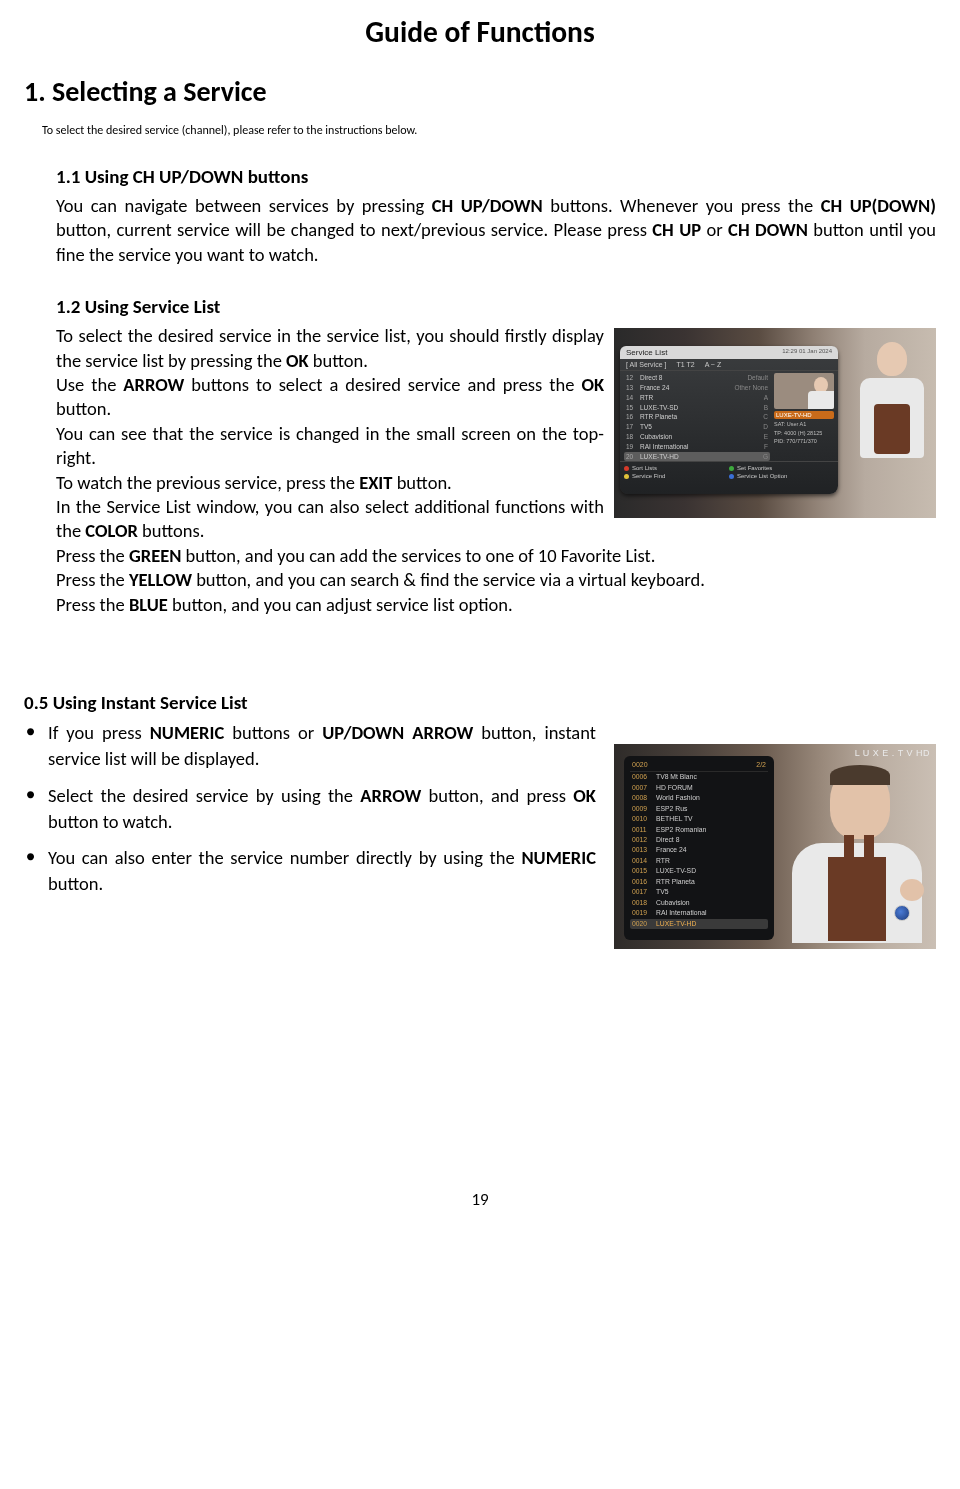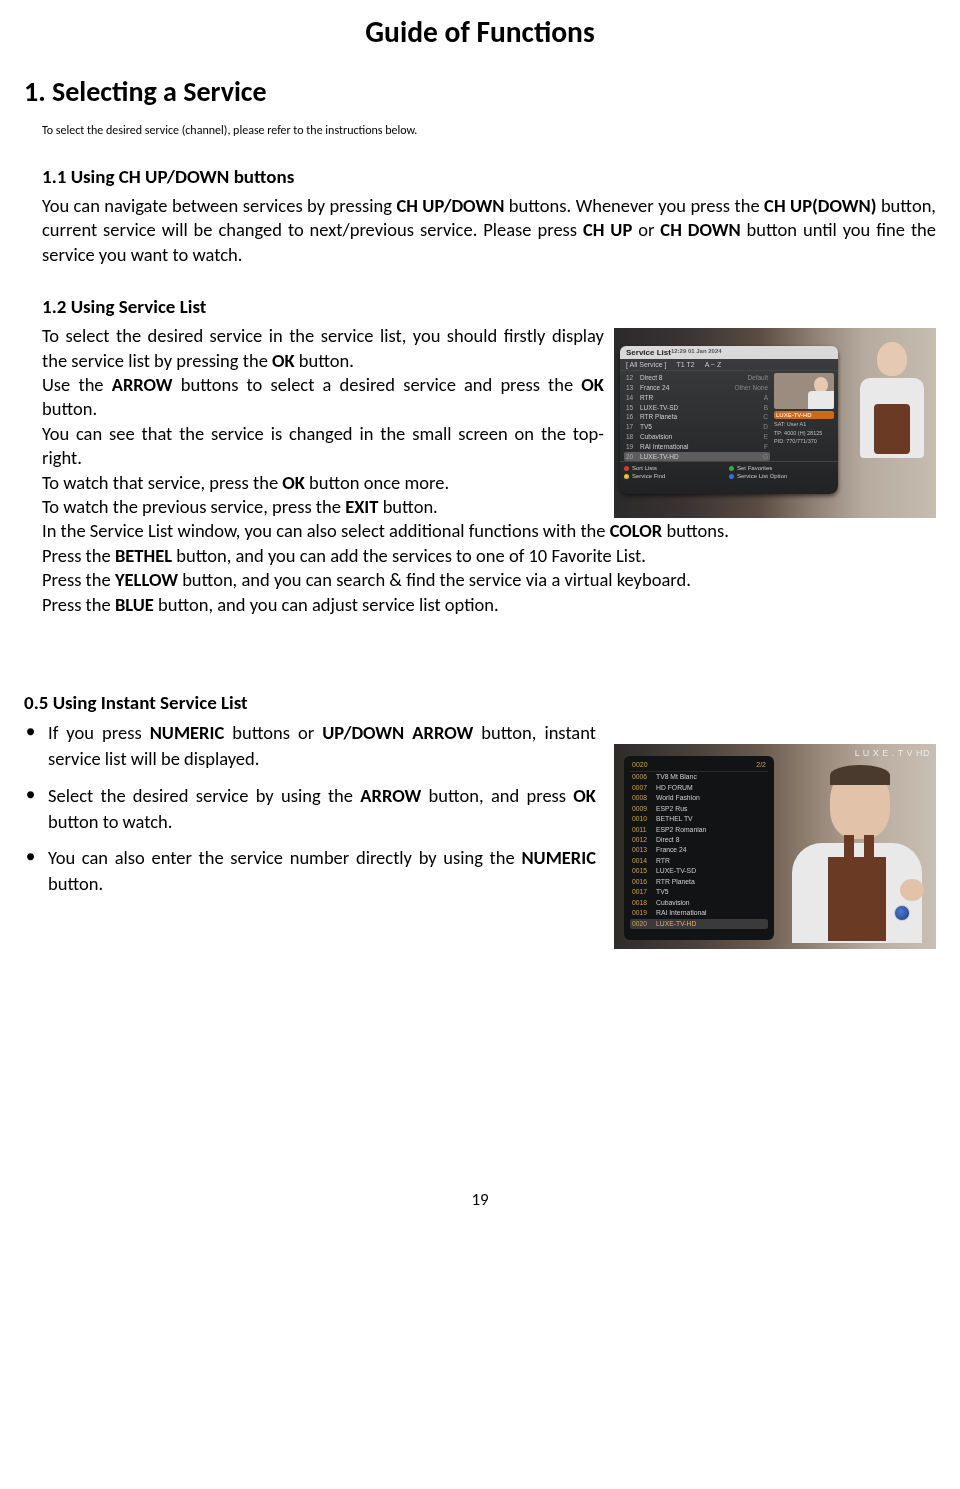--- a/index.html
+++ b/index.html
@@ -34,21 +34,21 @@
     font-size: 12px;
     margin: 0 0 28px 18px;
   }
   .body-text {
     font-size: 18.5px;
     line-height: 1.32;
     text-align: justify;
     margin: 0;
   }
   .section {
-    margin-left: 18px;
+    margin-left: 32px;
     margin-bottom: 28px;
   }
   .clearfix::after {
     content: "";
     display: block;
     clear: both;
   }
   .float-fig {
     float: right;
     margin-left: 10px;
@@ -95,21 +95,21 @@
     font-size: 7px;
     box-shadow: 0 2px 4px rgba(0,0,0,0.6);
   }
   .osd-title {
     background: #d9d9d9;
     color: #222;
     border-radius: 6px 6px 0 0;
     padding: 2px 6px;
     font-size: 8px;
     display: flex;
-    font-weight: bold;
+    justify-content: space-between;
   }
   .osd-title .tdate { font-size: 6px; color: #555; }
   .osd-subhead {
     display: flex;
     padding: 2px 6px;
     font-size: 7px;
     color: #c8c8c8;
     border-bottom: 1px solid #444;
   }
   .osd-subhead span { margin-right: 10px; }
@@ -385,30 +385,27 @@
     </div>
 
     <p class="body-text">
       <span>To select the desired service in the service list, you should firstly display the service list by pressing the </span><b>OK</b><span> button.</span>
     </p>
     <p class="body-text">
       <span>Use the </span><b>ARROW</b><span> buttons to select a desired service and press the </span><b>OK</b><span> button.</span>
     </p>
     <p class="body-text">You can see that the service is changed in the small screen on the top-right.</p>
     <p class="body-text">
-      <span>To watch that service, press the </span><b>OK</b><span> button once more.</span>
-    </p>
-    <p class="body-text">
       <span>To watch the previous service, press the </span><b>EXIT</b><span> button.</span>
     </p>
     <p class="body-text">
       <span>In the Service List window, you can also select additional functions with the </span><b>COLOR</b><span> buttons.</span>
     </p>
     <p class="body-text">
-      <span>Press the </span><b>BETHEL</b><span> button, and you can add the services to one of 10 Favorite List.</span>
+      <span>Press the </span><b>GREEN</b><span> button, and you can add the services to one of 10 Favorite List.</span>
     </p>
     <p class="body-text">
       <span>Press the </span><b>YELLOW</b><span> button, and you can search &amp; find the service via a virtual keyboard.</span>
     </p>
     <p class="body-text">
       <span>Press the </span><b>BLUE</b><span> button, and you can adjust service list option.</span>
     </p>
   </div>
 
   <div style="height:46px"></div>

